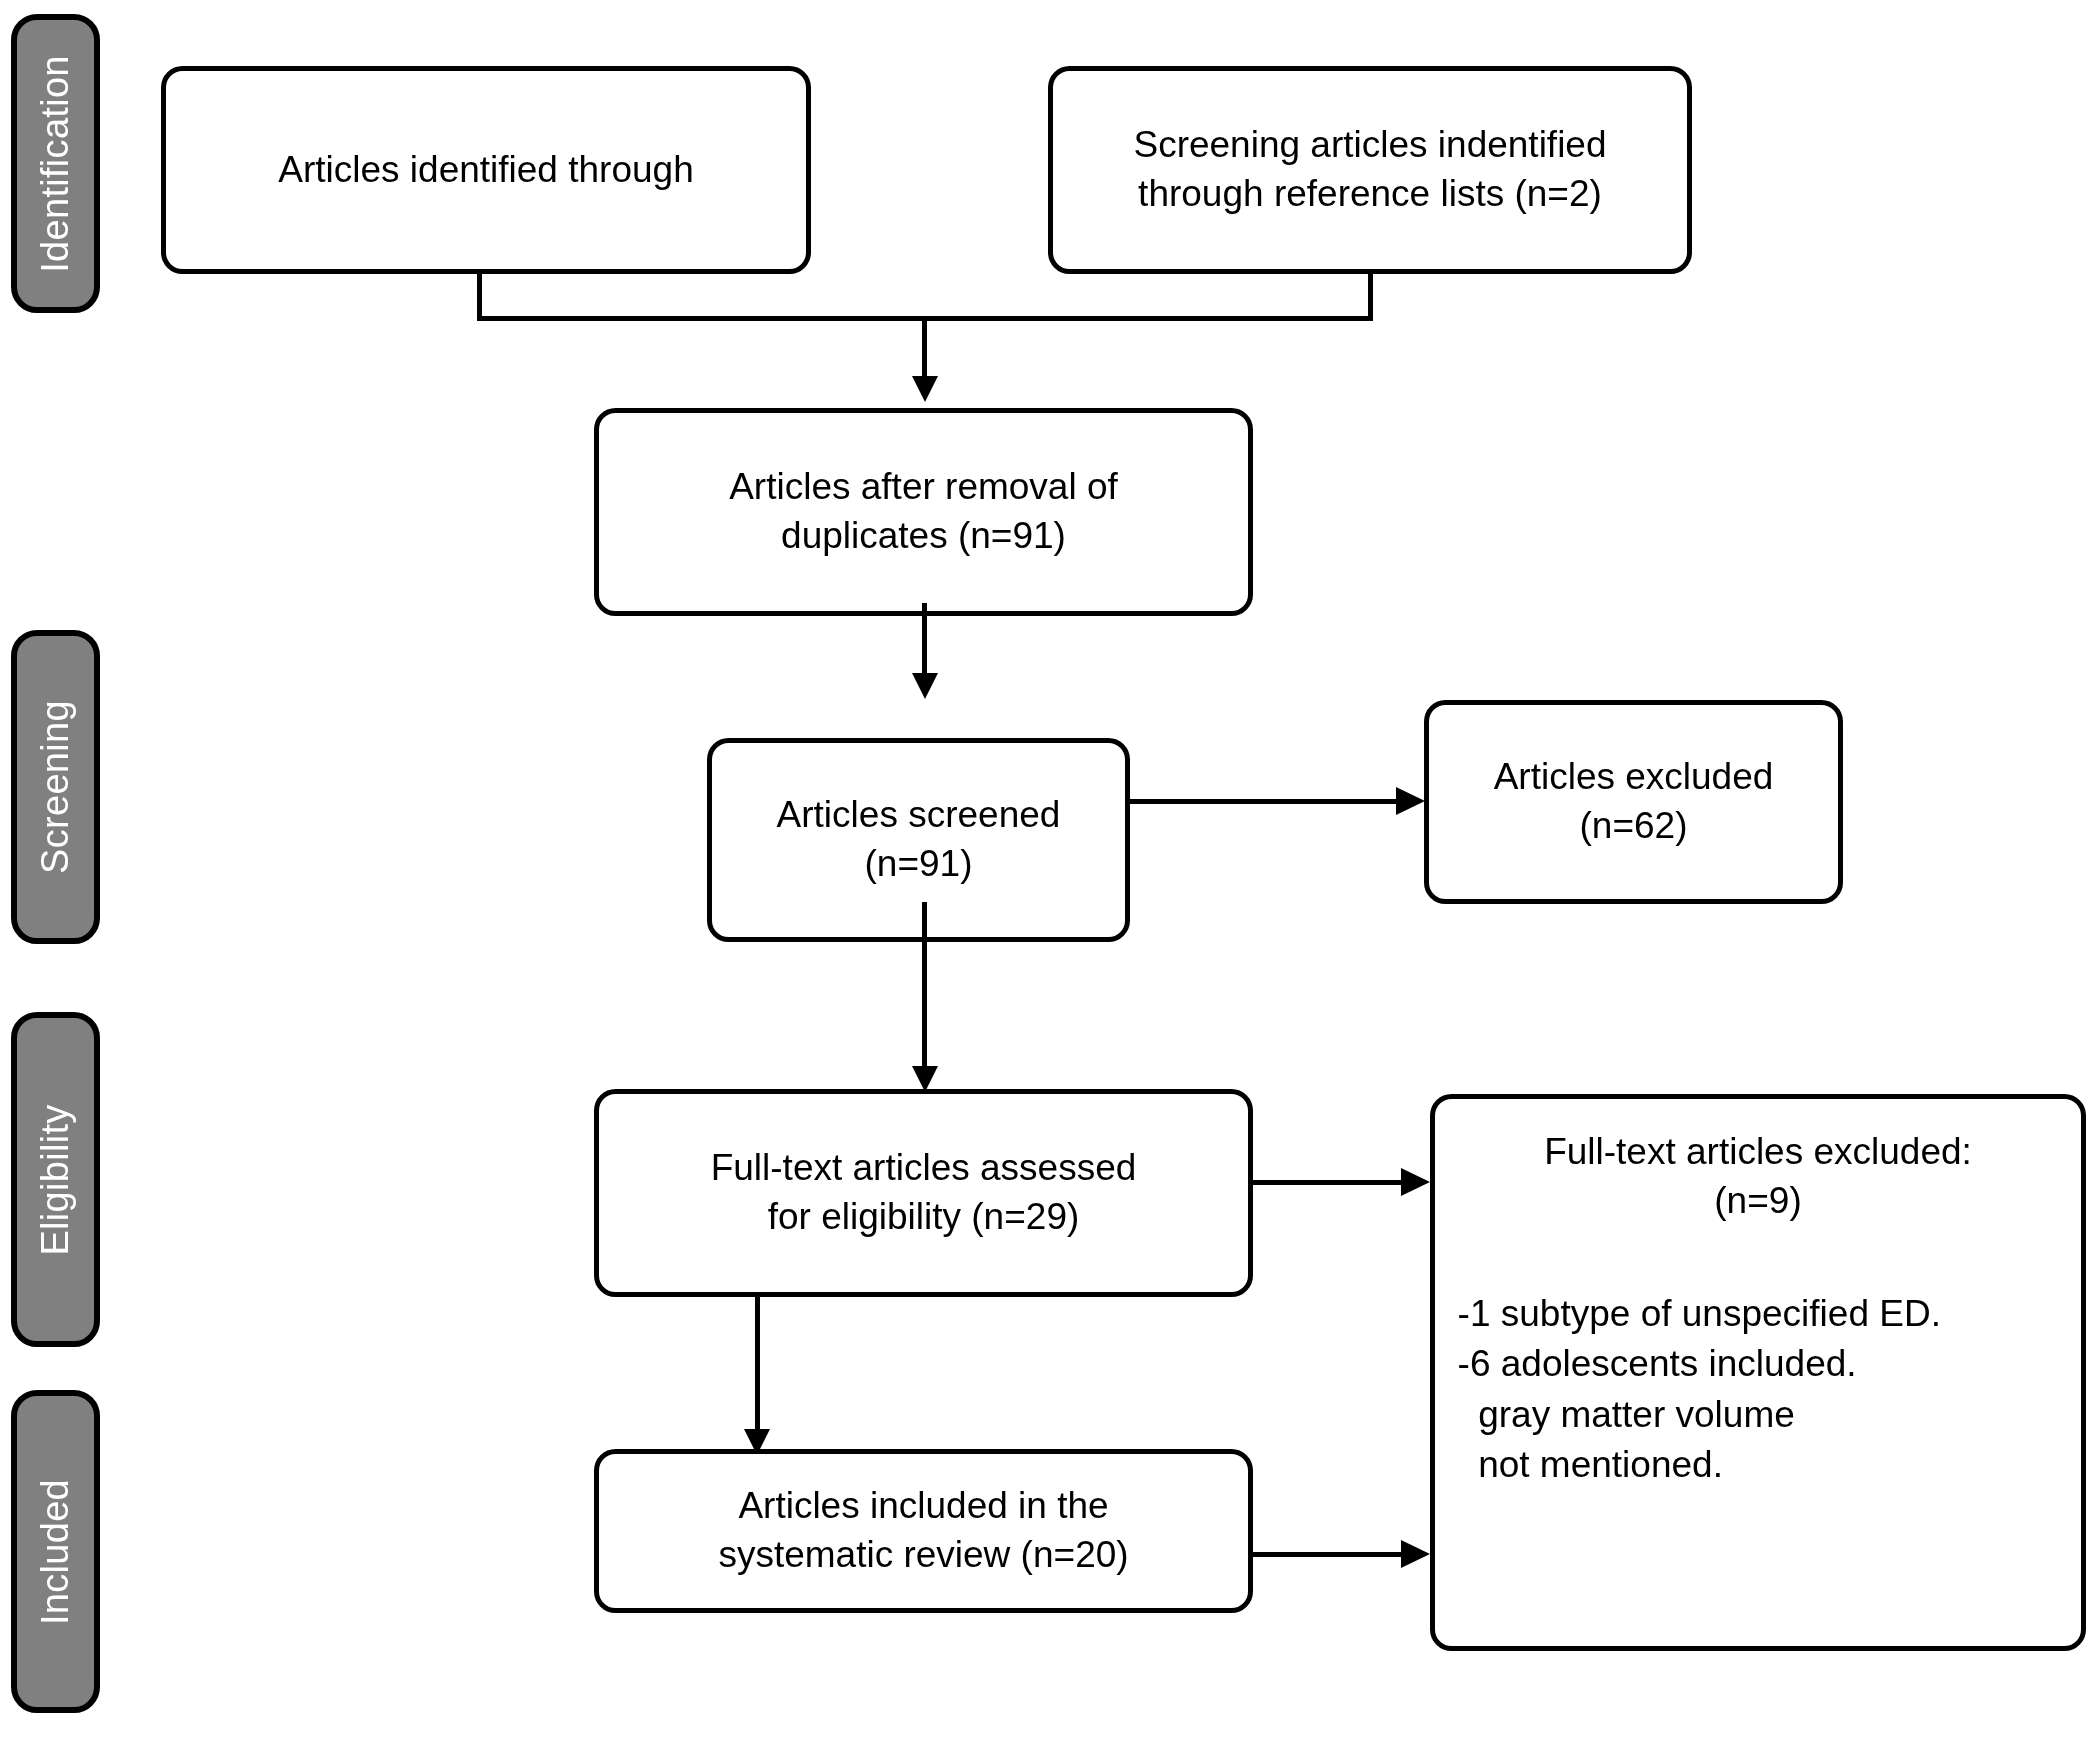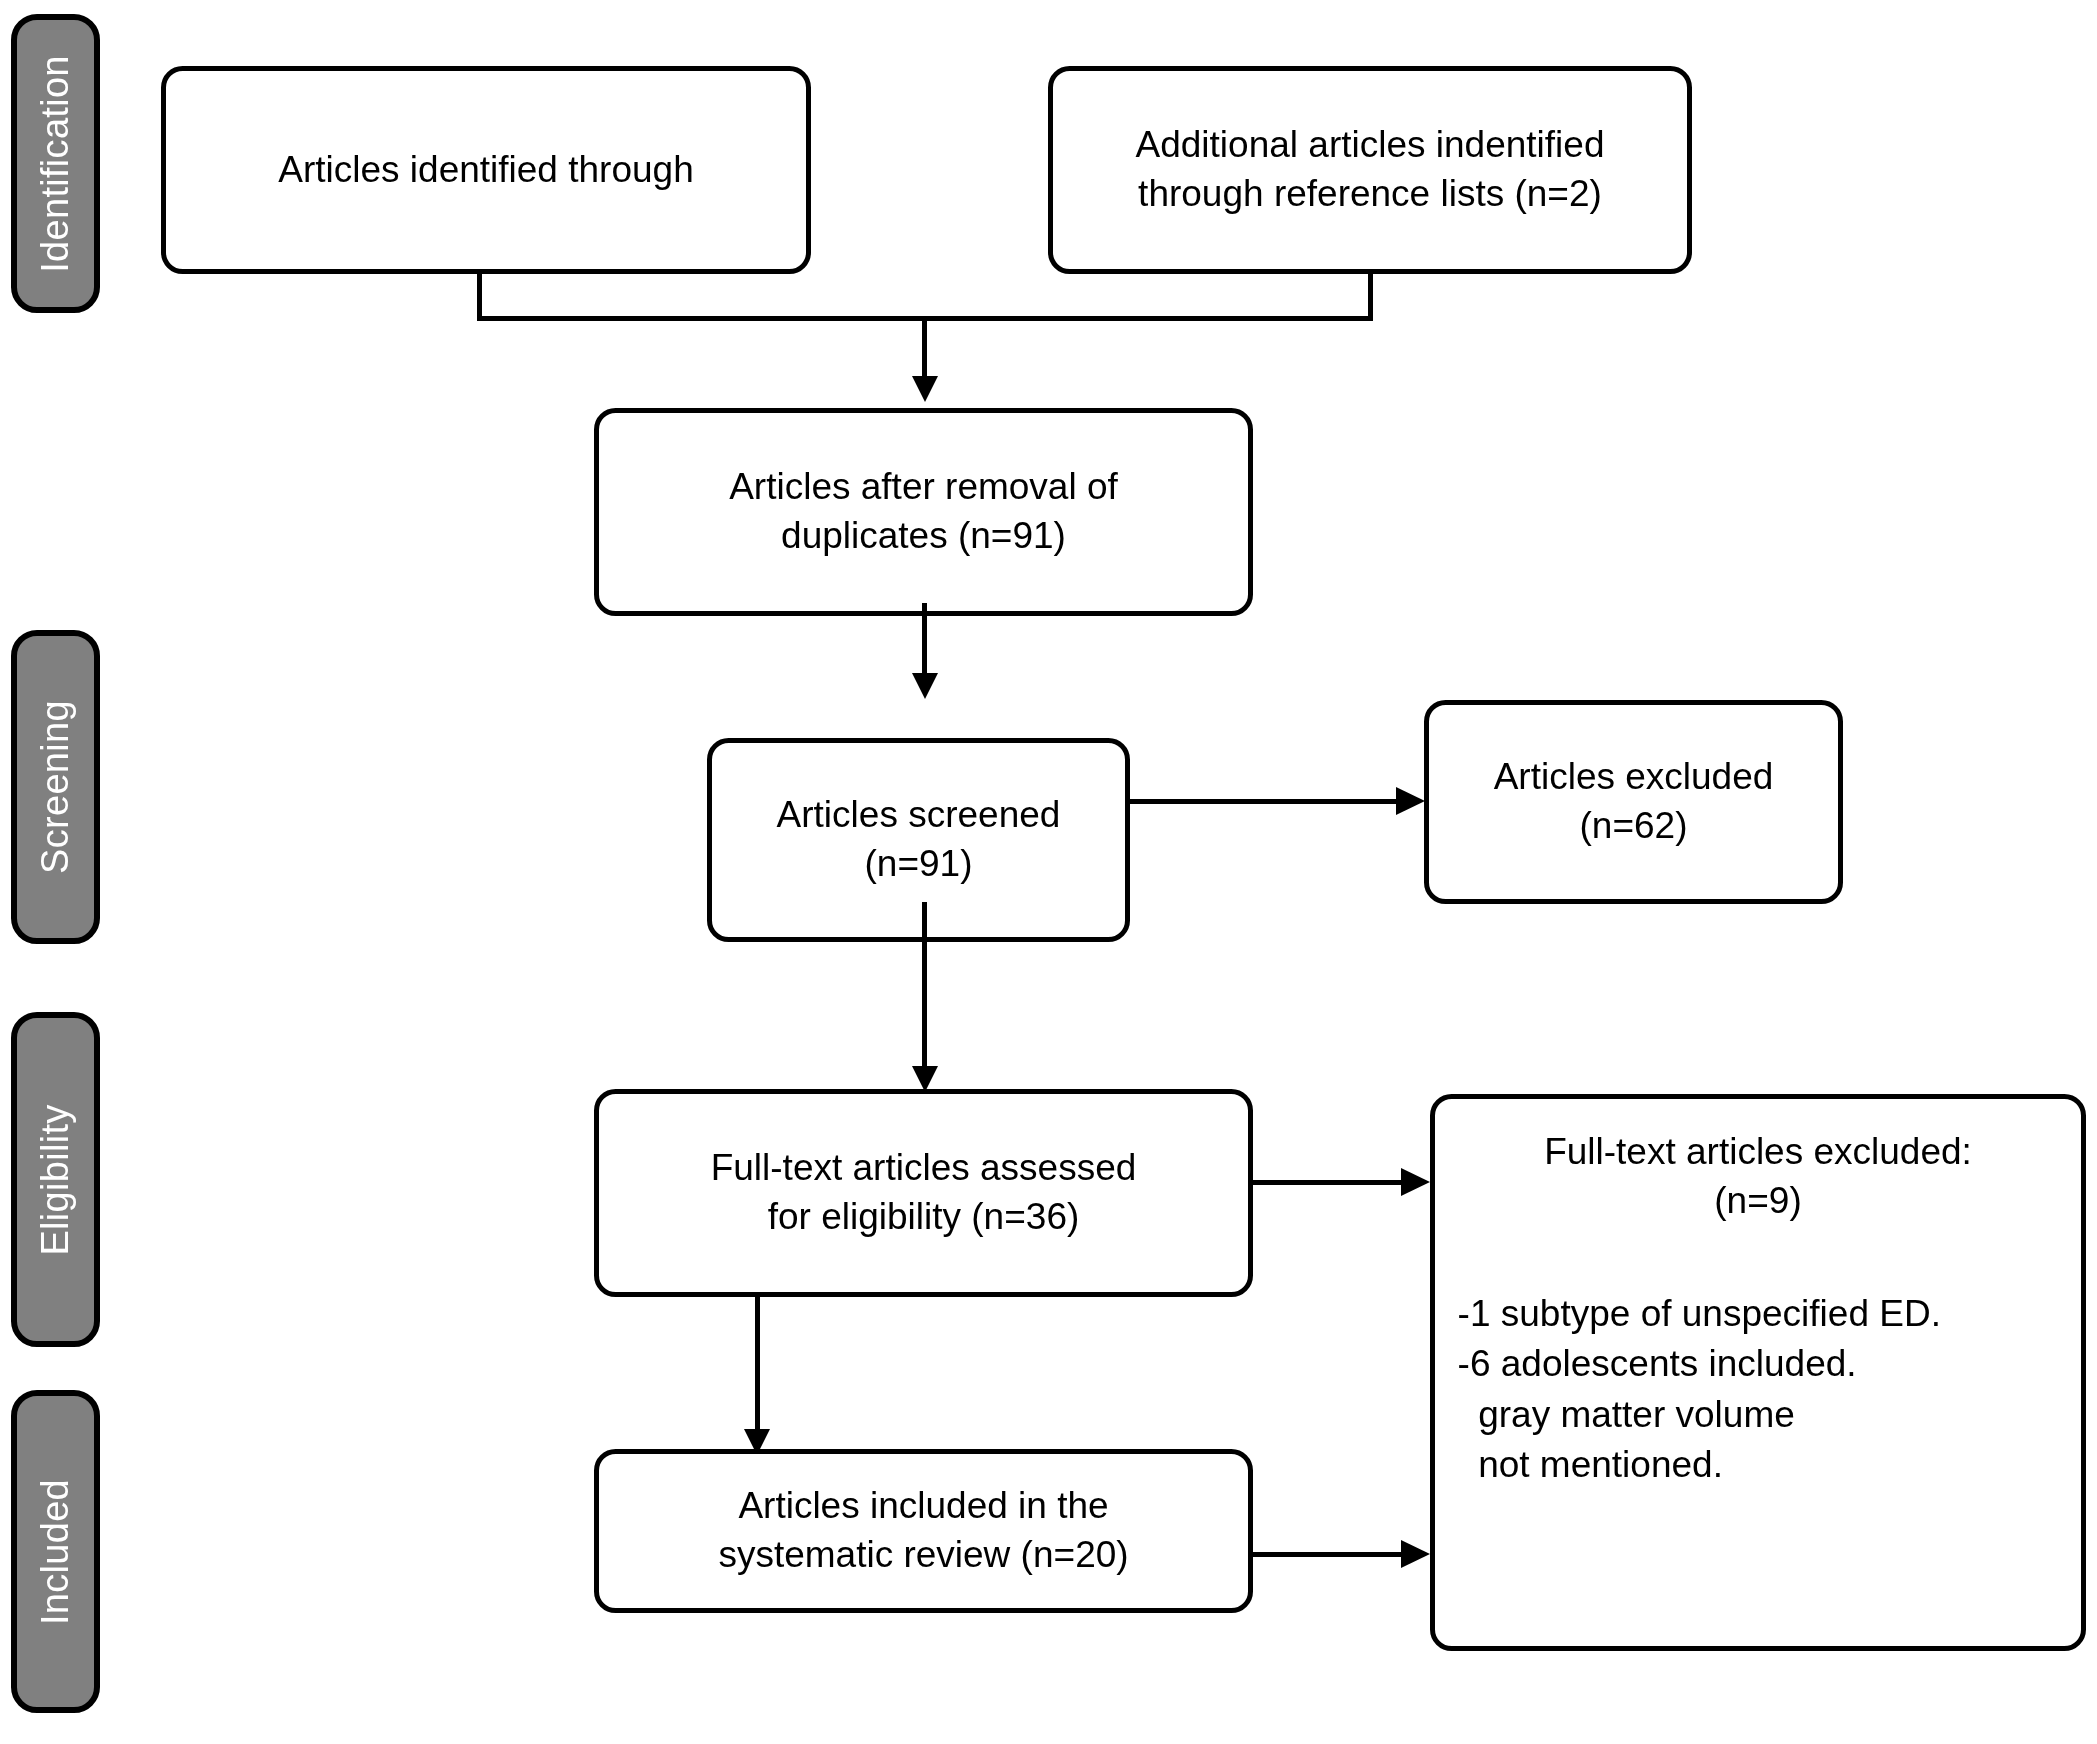--- a/index.html
+++ b/index.html
@@ -118,21 +118,21 @@
   </div>
 
   <div class="flow-box" style="left:161px; top:66px; width:650px; height:208px;">
     <span class="box-text">
       <span>Articles identified through</span><br>
     </span>
   </div>
 
   <div class="flow-box" style="left:1048px; top:66px; width:644px; height:208px;">
     <span class="box-text">
-      <span>Additional articles indentified</span><br>
+      <span>Screening articles indentified</span><br>
       <span>through reference lists (n=2)</span>
     </span>
   </div>
 
   <div class="line-v" style="left:477px; top:273px; height:48px;"></div>
   <div class="line-v" style="left:1368px; top:273px; height:48px;"></div>
   <div class="line-h" style="left:477px; top:316px; width:896px;"></div>
   <div class="line-v" style="left:922px; top:316px; height:78px;"></div>
   <div class="arrow-down" style="left:912px; top:376px;"></div>
 
@@ -162,21 +162,21 @@
       <span>(n=62)</span>
     </span>
   </div>
 
   <div class="line-v" style="left:922px; top:902px; height:174px;"></div>
   <div class="arrow-down" style="left:912px; top:1066px;"></div>
 
   <div class="flow-box" style="left:594px; top:1089px; width:659px; height:208px;">
     <span class="box-text">
       <span>Full-text articles assessed</span><br>
-      <span>for eligibility (n=36)</span>
+      <span>for eligibility (n=29)</span>
     </span>
   </div>
 
   <div class="line-h" style="left:1252px; top:1180px; width:156px;"></div>
   <div class="arrow-right" style="left:1401px; top:1168px;"></div>
 
   <div class="flow-box top-aligned" style="left:1430px; top:1078px; width:656px; height:557px;margin-top:16px;">
     <span class="box-text">
       <span>Full-text articles excluded:</span><br>
       <span>(n=9)</span>

